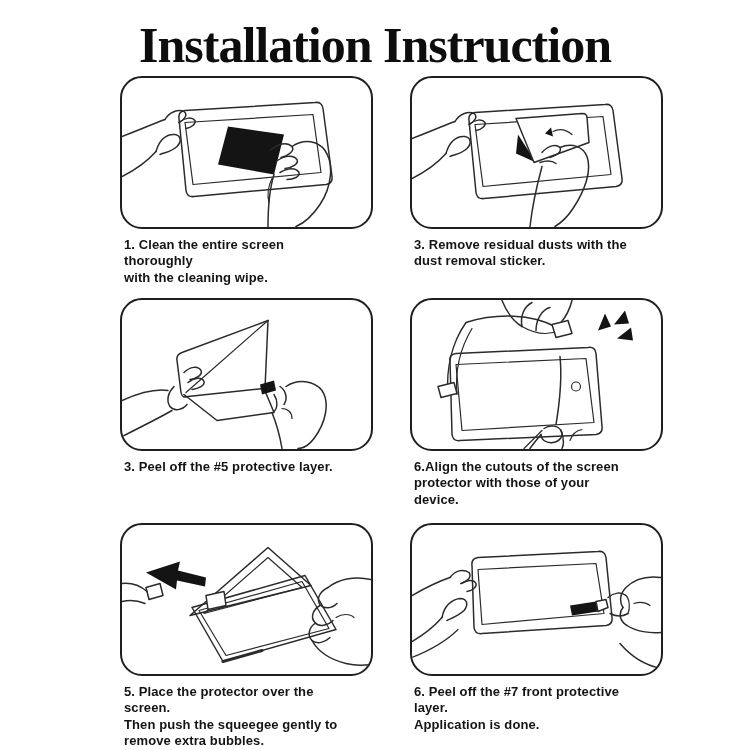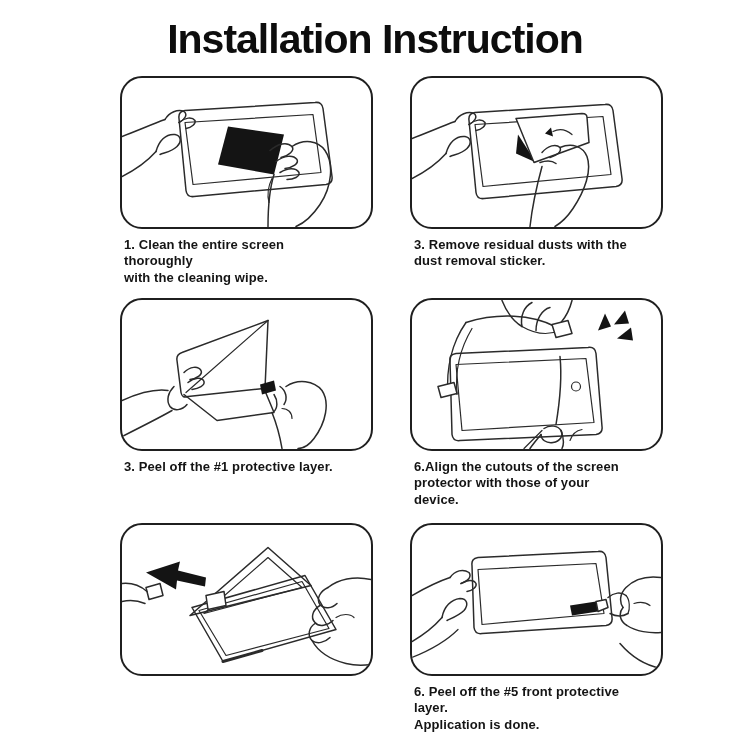--- a/index.html
+++ b/index.html
@@ -2,21 +2,21 @@
 <html><head>
 <meta charset="utf-8">
 <style>
   html,body{margin:0;padding:0;}
   body{
     width:750px;height:750px;background:#ffffff;position:relative;overflow:hidden;
     font-family:"Liberation Sans", sans-serif;color:#111;
   }
   .title{
     position:absolute;top:16px;left:0;width:750px;text-align:center;
-    font-size:41px;font-weight:bold;letter-spacing:-1px;color:#0d0d0d;margin:0;
+    font-size:50px;font-weight:bold;letter-spacing:-1px;color:#0d0d0d;margin:0;font-family:Liberation Serif, serif;
   }
   .cell{position:absolute;width:218px;}
   .cell.c1{left:120px;} .cell.c2{left:410px;}
   .cell.r1{top:76px;} .cell.r2{top:298px;} .cell.r3{top:523px;}
   .panel{
     width:253px;height:153px;border:2px solid #1f1f1f;border-radius:22px;
     box-sizing:border-box;background:#fff;overflow:hidden;
   }
   .panel svg{width:100%;height:100%;display:block;}
   .caption{
@@ -93,21 +93,21 @@
       <path class="lnt" d="M160,108 C166,108 170,112 170,118"></path>
       <path class="ln" d="M164,86 C176,78 192,80 200,90 C208,102 204,122 192,138 C186,146 180,148 176,148"></path>
       <path class="ln" d="M160,148 C158,136 154,122 150,112"></path>
       <path class="ln" d="M62,72 C68,66 76,65 79,70 C81,74 75,78 68,79"></path>
       <path class="ln" d="M66,82 C72,77 80,76 82,81 C83,85 77,88 70,89"></path>
       <path class="ln" d="M52,86 C46,92 44,100 48,106 C52,111 60,110 65,104"></path>
       <path class="ln" d="M0,100 C18,92 32,88 46,90"></path>
       <path class="ln" d="M0,136 C20,126 36,118 50,110"></path>
     </svg>
   </div>
-  <p class="caption">3. Peel off the #1 protective layer.</p>
+  <p class="caption">3. Peel off the #5 protective layer.</p>
 </div>
 
 <div class="cell c2 r2">
   <div class="panel">
     <svg viewBox="0 0 249 148">
       <path class="ln" d="M38,60 Q37,54 44,53 L176,47 Q183,46 184,53 L190,126 Q191,133 184,134 L48,140 Q41,141 40,134 Z"></path>
       <path class="lnt" d="M44,64 L174,58 L182,122 L50,130 Z"></path>
       <circle class="lnt" cx="164" cy="86" r="4.5"></circle>
       <path class="ln" d="M54,22 C40,42 34,68 36,94"></path>
       <path class="lnt" d="M60,28 C48,48 43,72 45,94"></path>
@@ -148,20 +148,23 @@
       <path class="ln" d="M0,58 C10,57 18,60 25,66"></path>
       <path class="ln" d="M0,76 C8,74 16,75 23,78"></path>
       <path class="ln" d="M249,54 C232,50 216,54 206,62"></path>
       <path class="ln" d="M206,62 C198,66 194,73 198,79 C202,84 210,83 215,78"></path>
       <path class="ln" d="M198,80 C191,84 188,92 193,97 C197,102 206,100 211,95"></path>
       <path class="ln" d="M193,98 C187,102 185,110 190,115 C195,119 203,117 208,112"></path>
       <path class="ln" d="M190,115 C196,126 208,134 224,138 C232,140 242,140 249,139"></path>
       <path class="lnt" d="M214,92 C220,88 228,88 232,92"></path>
     </svg>
   </div>
+  <p class="caption">5. Place the protector over the screen.
+Then push the squeegee gently to
+remove extra bubbles.</p>
 </div>
 
 <div class="cell c2 r3">
   <div class="panel">
     <svg viewBox="0 0 249 148">
       <path class="ln" d="M60,40 Q59,33 66,32 L186,26 Q193,25 194,32 L200,92 Q201,99 194,100 L70,108 Q63,109 62,102 Z"></path>
       <path class="lnt" d="M66,44 L184,38 L192,88 L70,99 Z"></path>
       <path class="ln" d="M0,70 C14,62 26,56 38,52"></path>
       <path class="ln" d="M38,52 C43,45 51,43 57,47 C60,51 56,56 49,58"></path>
       <path class="ln" d="M49,58 C55,54 62,54 64,58 C65,61 61,65 55,66"></path>
@@ -172,15 +175,15 @@
       <path class="wht" d="M184,76 L194,74 L196,82 L186,86 Z"></path>
       <path class="ln" d="M196,72 C202,67 209,66 214,70"></path>
       <path class="ln" d="M198,88 C204,91 211,91 216,88"></path>
       <path class="lnt" d="M214,70 C218,74 218,84 216,88"></path>
       <path class="ln" d="M249,52 C234,50 222,54 214,62 C208,68 207,76 211,82"></path>
       <path class="ln" d="M211,82 C206,88 208,96 215,100 C224,106 238,108 249,107"></path>
       <path class="ln" d="M208,118 C220,132 234,140 249,143"></path>
       <path class="lnt" d="M222,78 C228,76 234,77 238,80"></path>
     </svg>
   </div>
-  <p class="caption">6. Peel off the #5 front protective layer.
+  <p class="caption">6. Peel off the #7 front protective layer.
 Application is done.</p>
 </div>
 
 </body></html>

